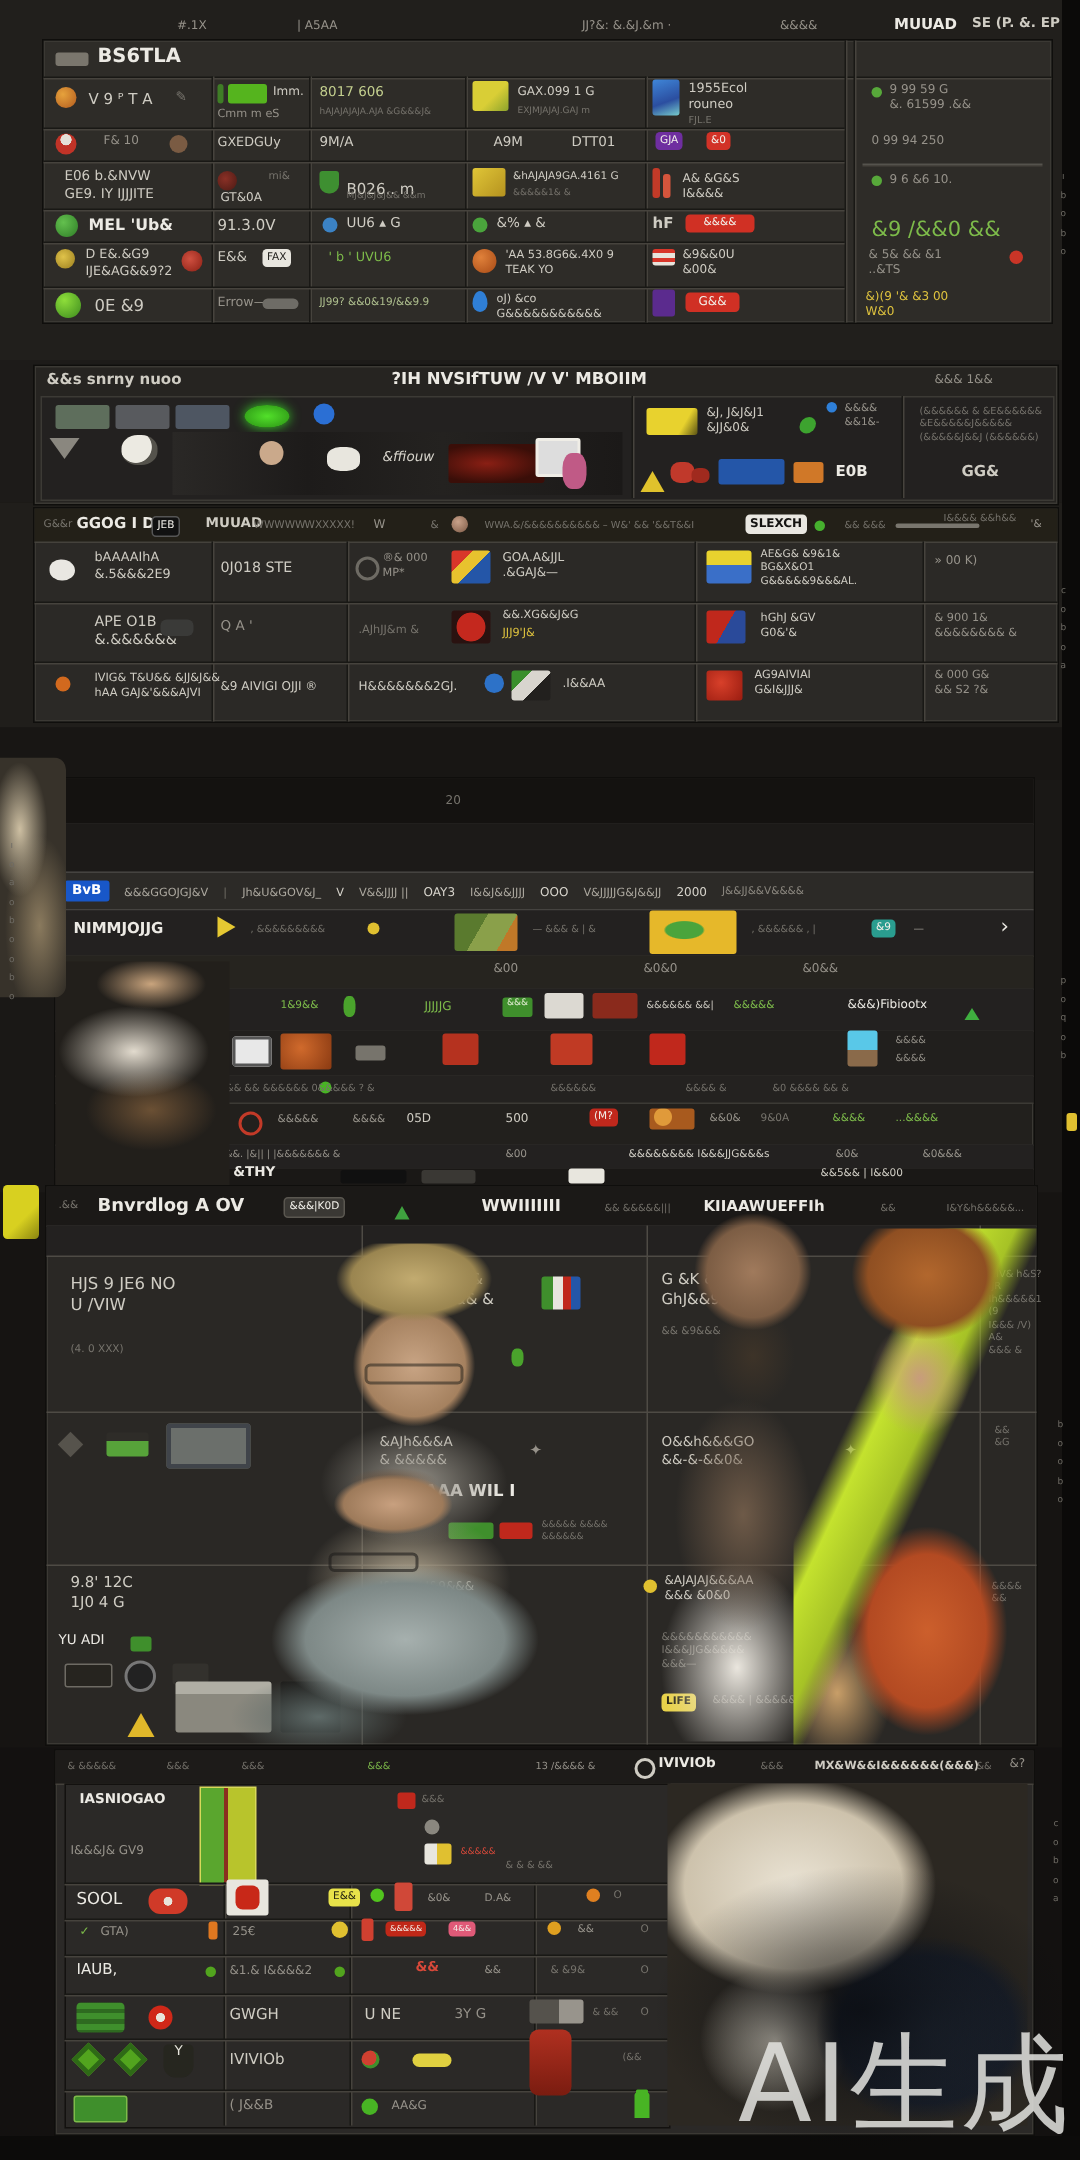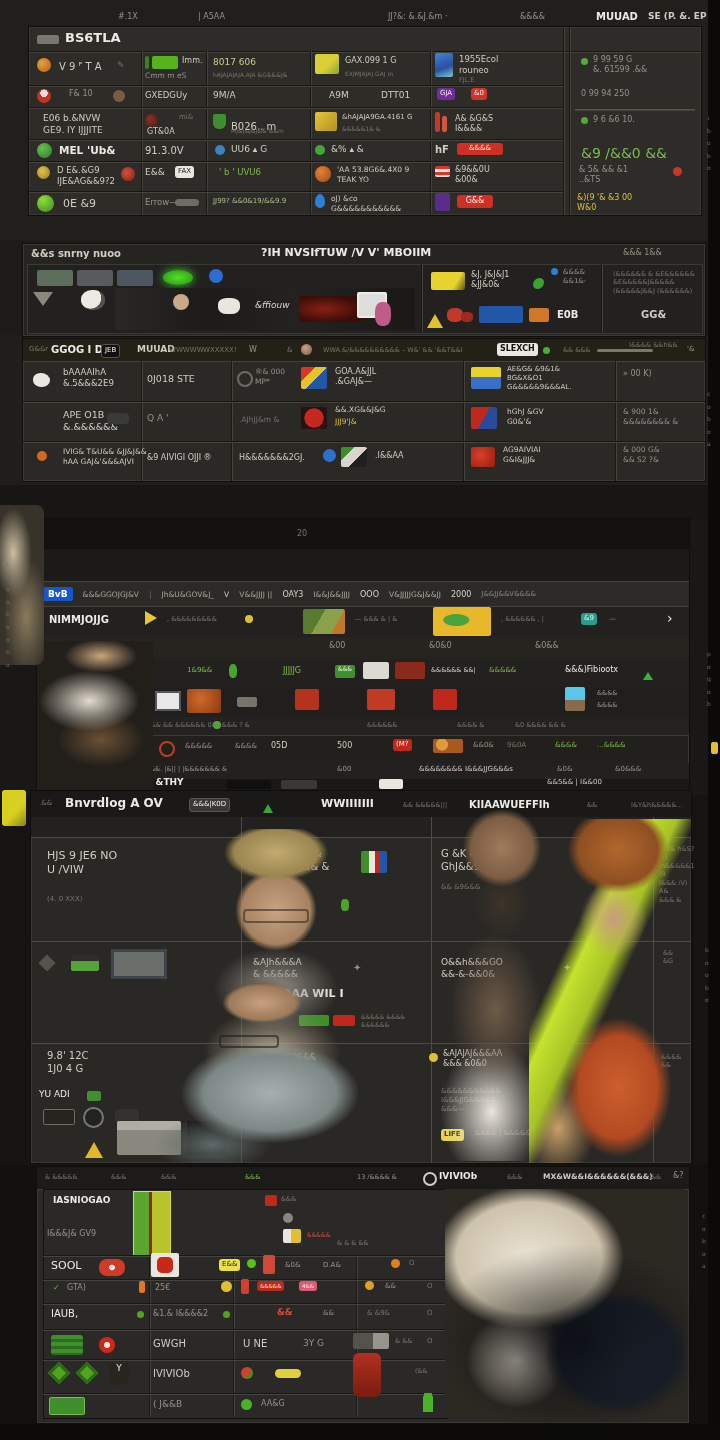--- a/index.html
+++ b/index.html
@@ -590,14 +590,15 @@
 
     <div class="ph ph-fur" style="left:408px;top:22px;width:240px;height:228px"></div>
   </div>
   <div class="vtxt" style="left:702px;top:1210px">c
 o
 b
 o
 a</div>
 
   <div class="wm-blob" style="left:430px;top:1240px;width:290px;height:200px"></div>
+  <div class="wm" style="left:492px;top:1342px">AI生成</div>
 
 </div>
 
 </body></html>

